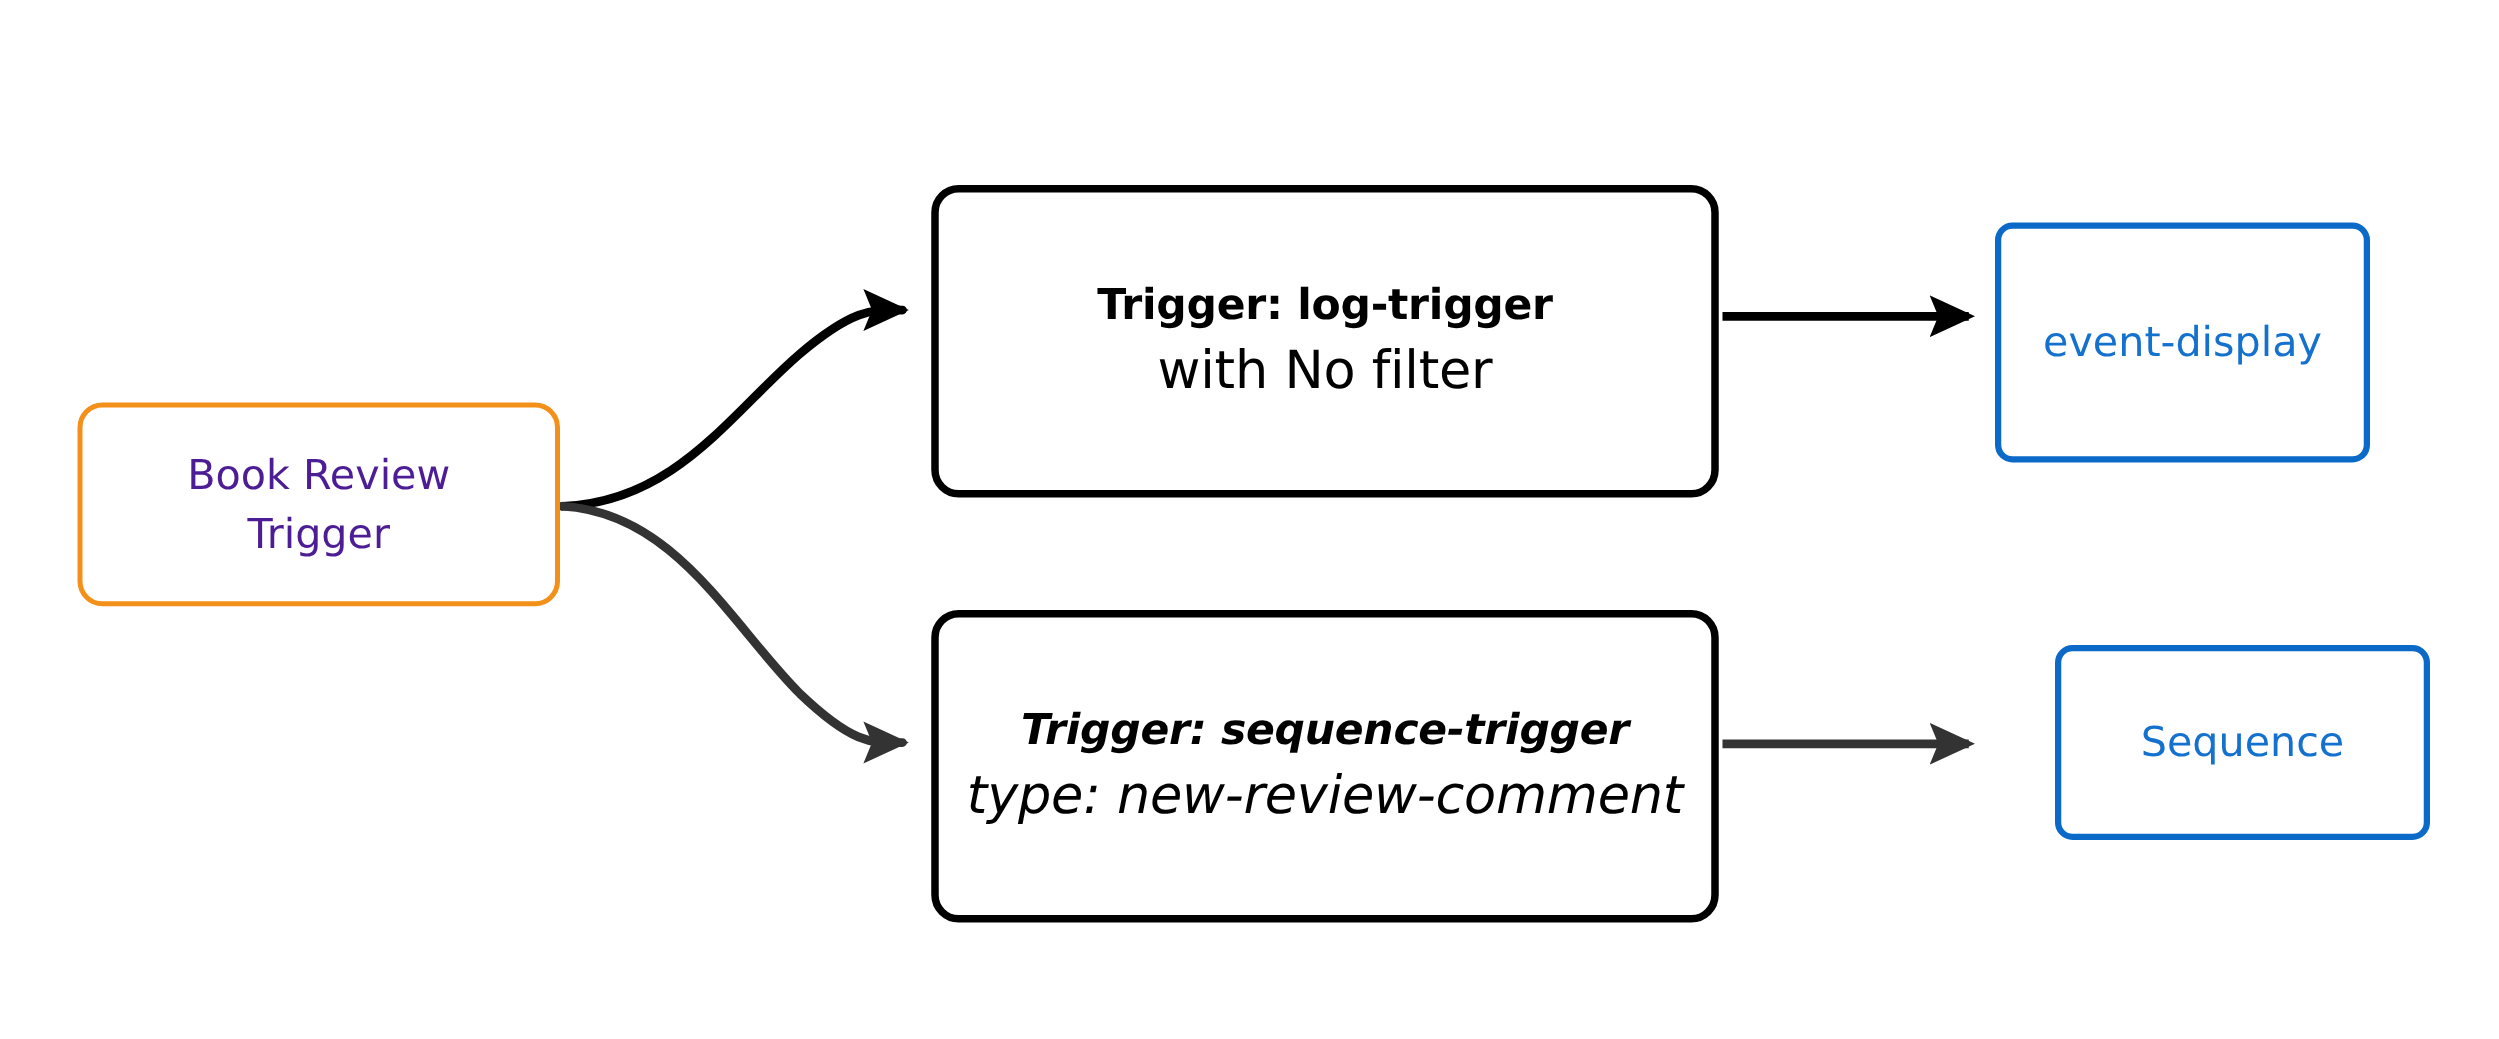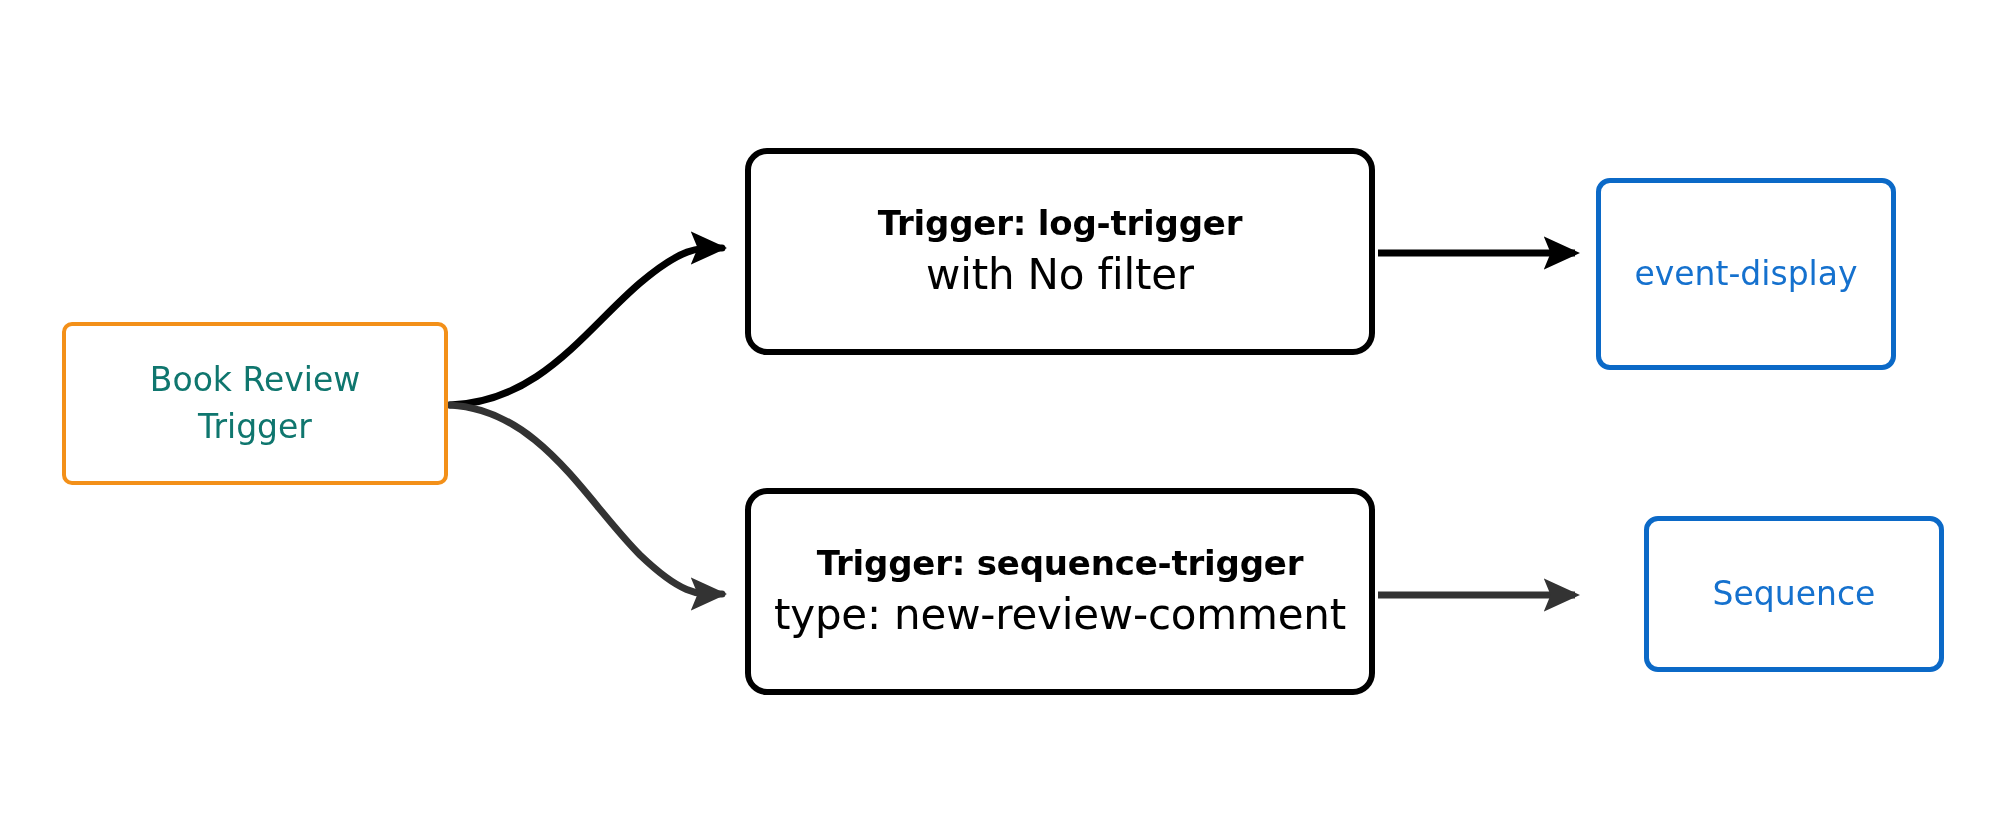--- a/index.html
+++ b/index.html
@@ -36,39 +36,39 @@
     text-align: center;
     line-height: 1.30;
   }
   
   .node-broker {
     left: 62px;
     top: 322px;
     width: 386px;
     height: 163px;
     border: 4px solid #F39019;
-    border-radius: 10px;
-    color: #0f766e;
+    border-radius: 20px;
+    color: #4c1d95;
     font-size: 33px;
     font-weight: 400;
   }
   .node-broker .ln { display: block; }
   .node-broker .ln-1 { margin-bottom: 4px; }
   
   .node-trigger {
     left: 745px;
     width: 630px;
-    height: 207px;
+    height: 250px;
     border: 6px solid #000000;
     border-radius: 22px;
     color: #000000;
     text-align: right;
   }
   .node-trigger-top  { top: 148px; }
-  .node-trigger-bot  { top: 488px; }
+  .node-trigger-bot  { top: 488px; font-style: italic; }
   .node-trigger .title {
     font-size: 34px;
     font-weight: 700;
     letter-spacing: -0.2px;
     margin-bottom: 3px;
   }
   .node-trigger .subtitle {
     font-size: 42px;
     font-weight: 400;
     letter-spacing: -0.2px;

